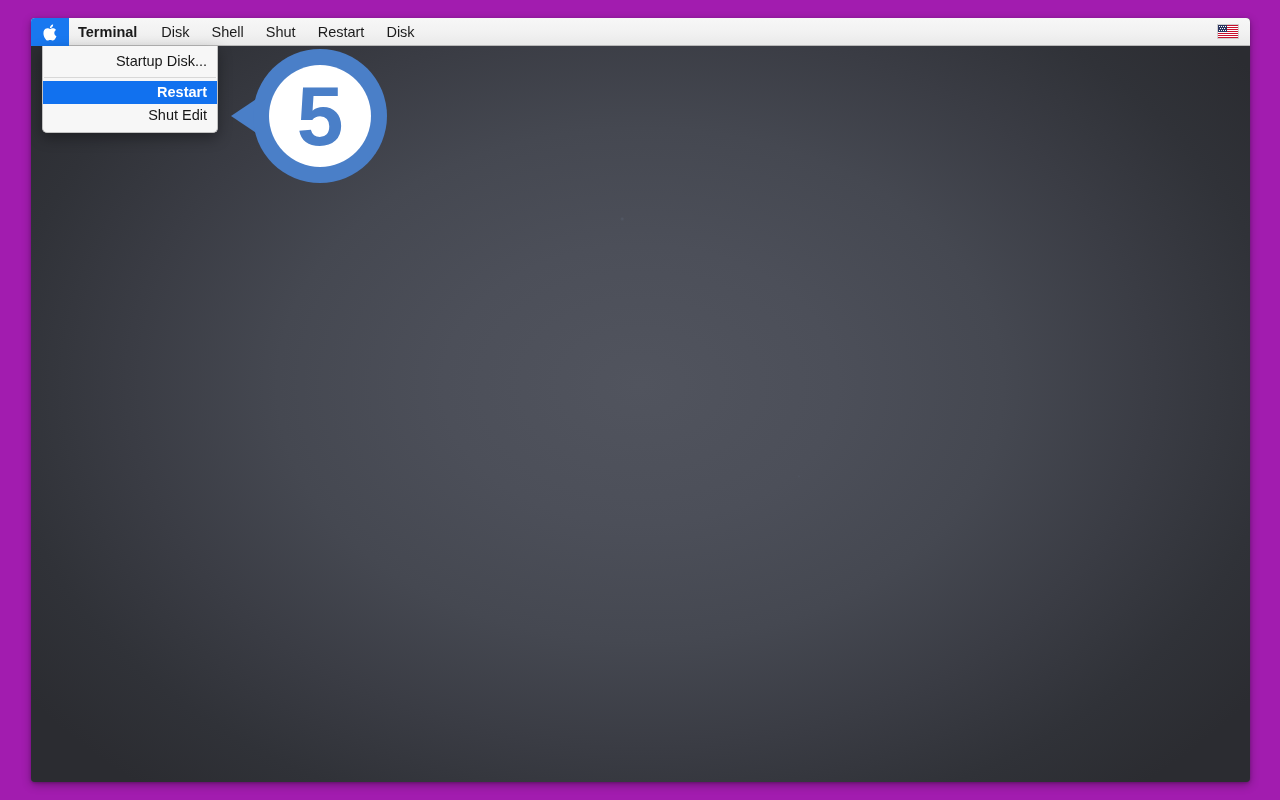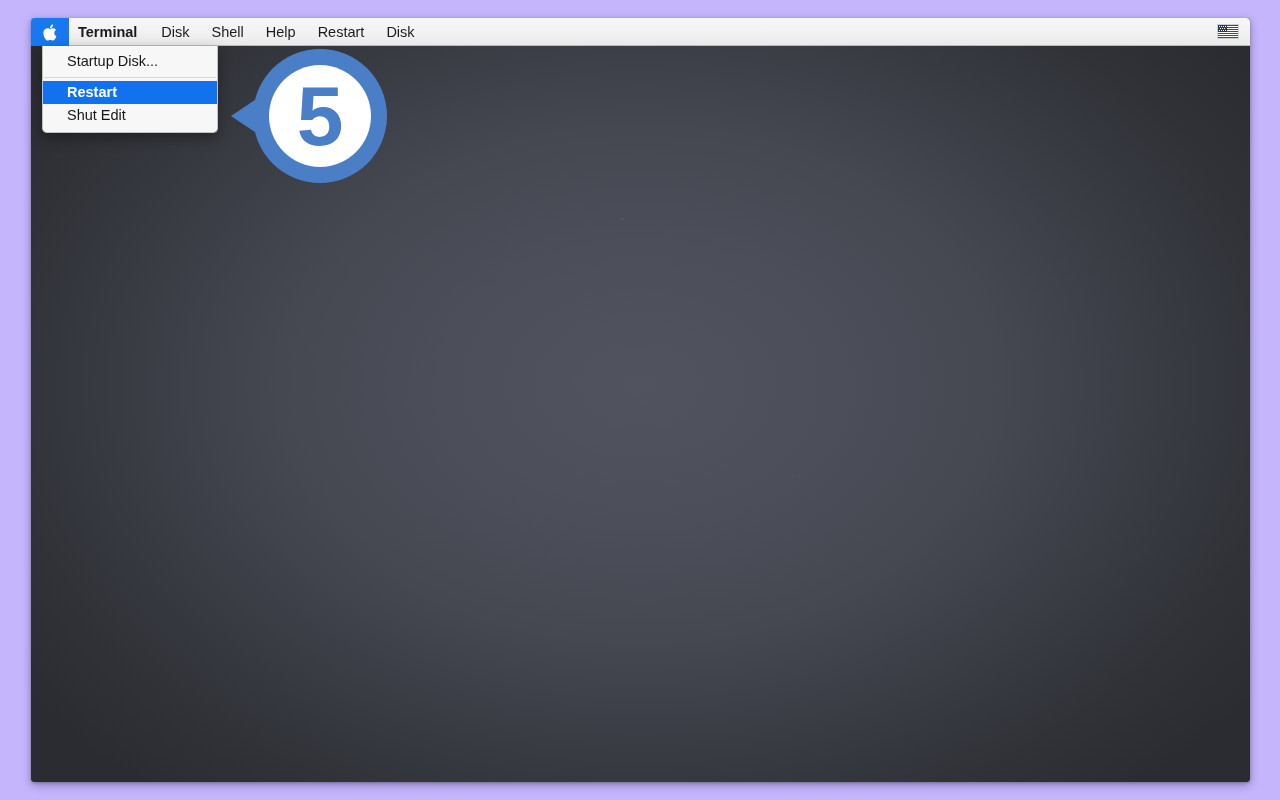--- a/index.html
+++ b/index.html
@@ -10,21 +10,21 @@
     overflow: hidden;
     background: #ffffff;
     font-family: "Liberation Sans", sans-serif;
   }
 
   
   #page {
     position: relative;
     width: 1280px;
     height: 800px;
-    background: #c4b5fd;
+    background: #a21caf;
   }
 
   
   #screen {
     position: absolute;
     left: 31px;
     top: 18px;
     width: 1219px;
     height: 764px;
     border-radius: 4px;
@@ -126,20 +126,21 @@
     color: #161616;
     user-select: none;
     overflow: hidden;
   }
   .menu-item {
     height: 23px;
     line-height: 23px;
     padding: 0 10px 0 24px;
     white-space: nowrap;
     color: #161616;
+    text-align: right;
   }
   .menu-item.selected {
     background: #1171ef;
     color: #ffffff;
     font-weight: bold;
   }
   .menu-sep {
     height: 1px;
     margin: 4px 1px 3px 1px;
     background: #d8d8d8;
@@ -177,21 +178,21 @@
         <span>
           <svg width="14" height="17" viewBox="0 0 14 17" aria-hidden="true">
             <path fill="#ffffff" d="M11.28 8.94c-.02-2.02 1.65-2.99 1.72-3.04-.94-1.37-2.4-1.56-2.92-1.58-1.24-.13-2.42.73-3.05.73-.63 0-1.6-.71-2.63-.69-1.35.02-2.6.79-3.29 2C-.3 8.8.74 12.5 2.11 14.53c.67 1 1.47 2.12 2.52 2.08 1.01-.04 1.39-.65 2.61-.65 1.22 0 1.56.65 2.63.63 1.09-.02 1.78-1.02 2.44-2.02.77-1.16 1.09-2.28 1.11-2.34-.03-.01-2.12-.81-2.14-3.29zM9.3 3.05c.56-.68.94-1.62.83-2.56-.81.03-1.79.54-2.37 1.21-.52.6-.97 1.56-.85 2.48.9.07 1.83-.46 2.39-1.13z"></path>
           </svg>
         </span>
       </div>
 
       <div class="mb-item mb-appname">Terminal</div>
       <div class="mb-item">Disk</div>
       <div class="mb-item">Shell</div>
-      <div class="mb-item">Help</div>
+      <div class="mb-item">Shut</div>
       <div class="mb-item">Restart</div>
       <div class="mb-item">Disk</div>
 
       <div id="menubar-right">
         <span title="U.S.">
           <svg class="flag-icon" viewBox="0 0 20 13" aria-hidden="true">
             <rect x="0" y="0" width="20" height="13" fill="#ffffff"></rect>
             <rect x="0" y="0" width="20" height="1" fill="#c8102e"></rect>
             <rect x="0" y="2" width="20" height="1" fill="#c8102e"></rect>
             <rect x="0" y="4" width="20" height="1" fill="#c8102e"></rect>

